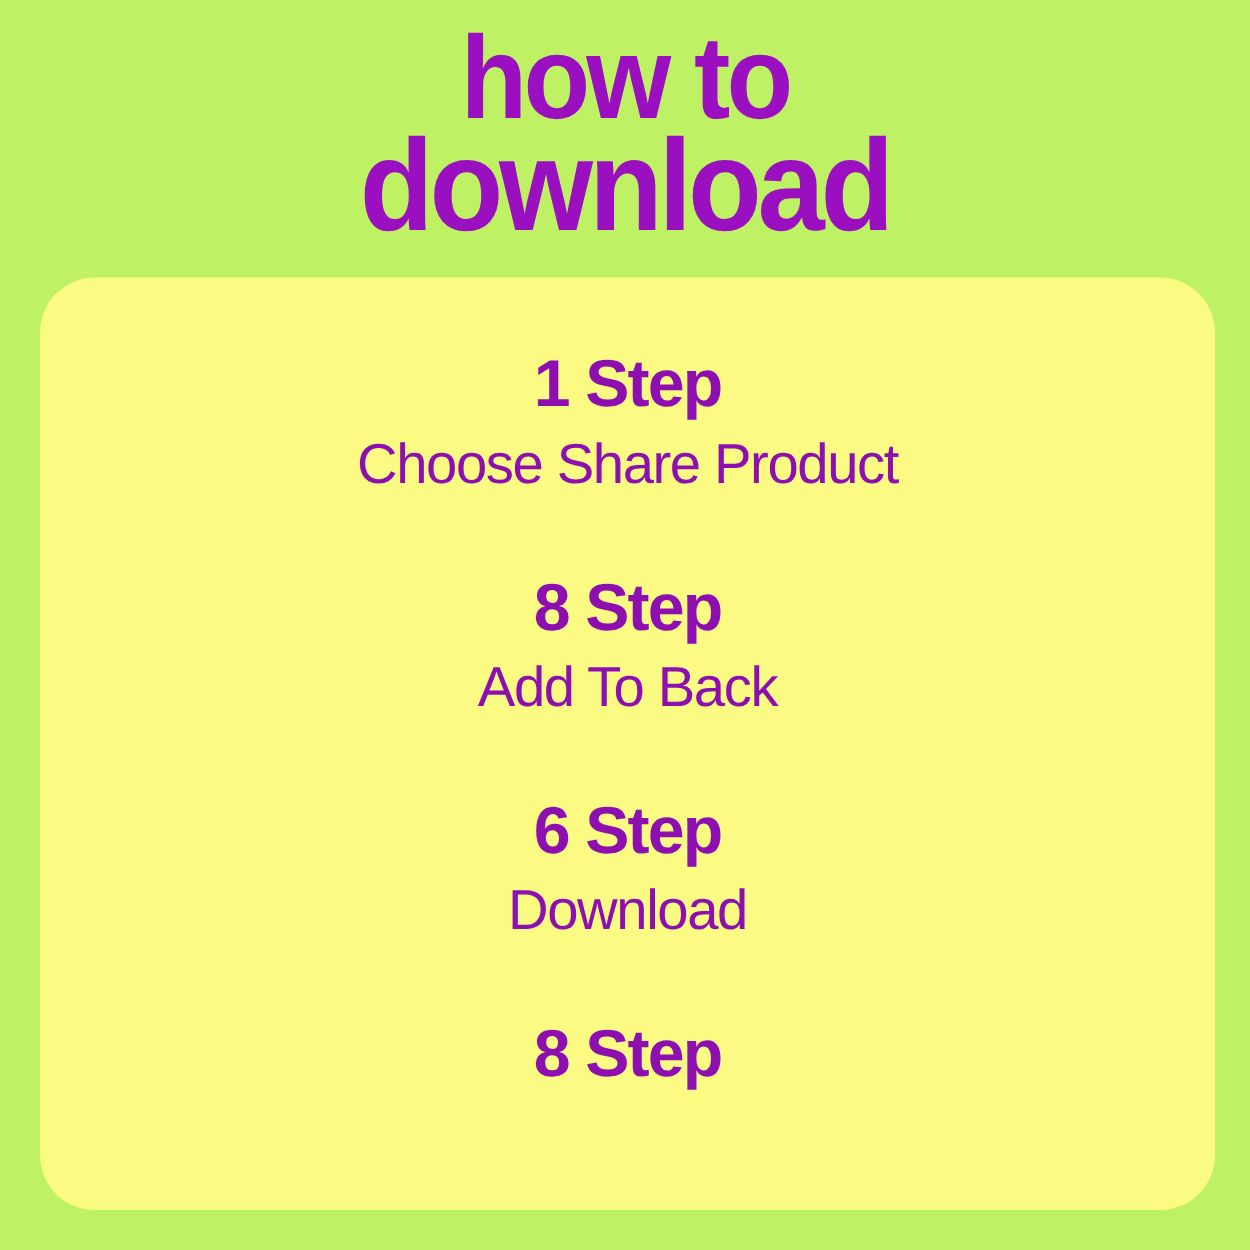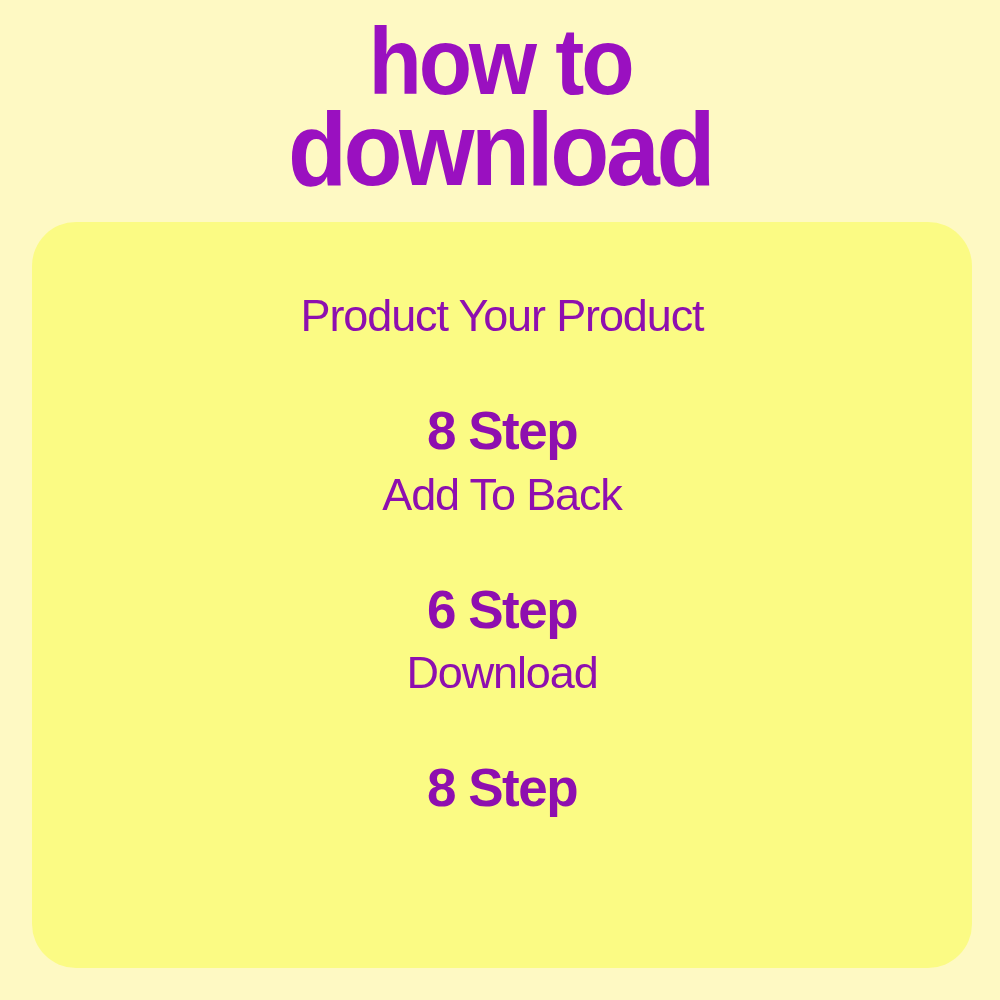--- a/index.html
+++ b/index.html
@@ -13,21 +13,21 @@
     font-family: "Liberation Sans", sans-serif;
     overflow: hidden;
     position: relative;
   }
 
   .poster {
     position: absolute;
     inset: 0;
     width: 1000px;
     height: 1000px;
-    background: #fef9c3;
+    background: #bef264;
   }
 
   
   .title-block {
     position: absolute;
     left: 0;
     top: 22px;
     width: 1000px;
     text-align: center;
     user-select: none;
@@ -115,21 +115,22 @@
 
   <div class="title-block">
     <span class="title-line title-line-1">how to</span>
     <span class="title-line title-line-2">download</span>
   </div>
 
   <div class="card">
     <div class="steps">
 
       <div class="step">
-        <span class="step-desc">Product Your Product</span>
+        <span class="step-title">1 Step</span>
+        <span class="step-desc">Choose Share Product</span>
       </div>
 
       <div class="step">
         <span class="step-title">8 Step</span>
         <span class="step-desc">Add To Back</span>
       </div>
 
       <div class="step">
         <span class="step-title">6 Step</span>
         <span class="step-desc">Download</span>

